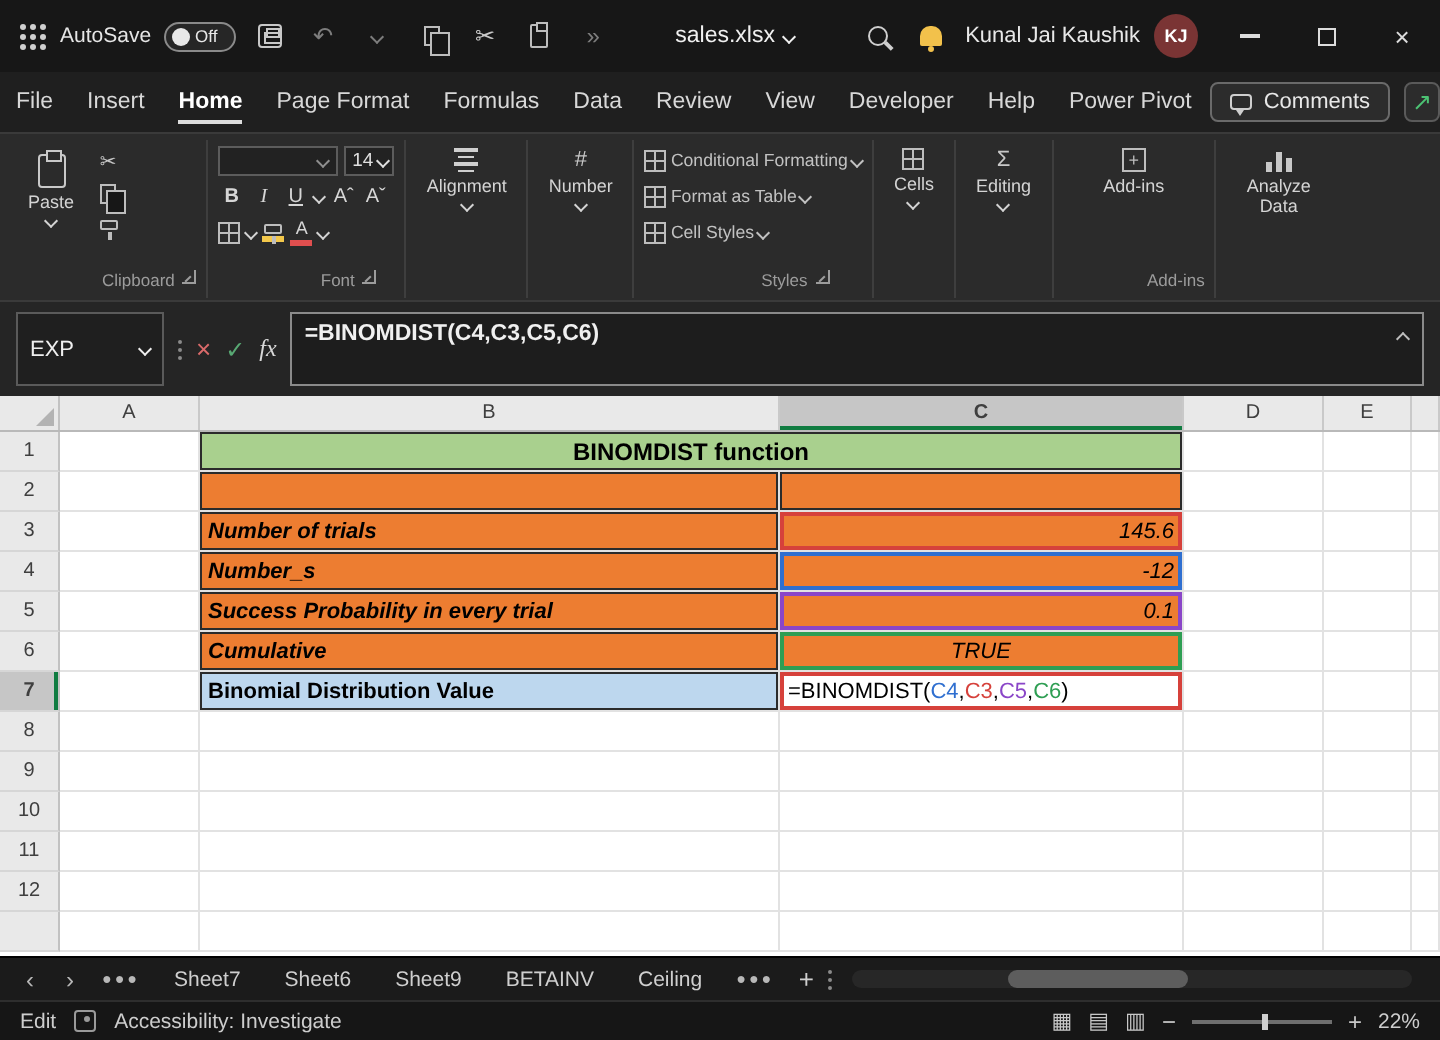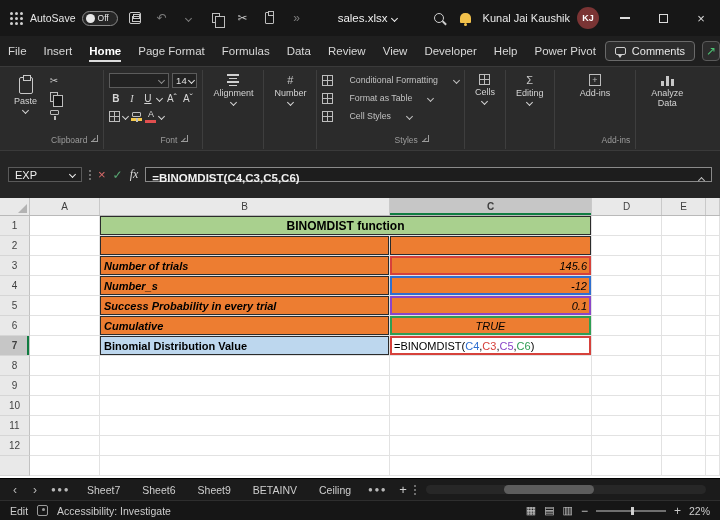--- a/index.html
+++ b/index.html
@@ -67,28 +67,28 @@
   .fontname { width:60px; height:15px; border:1px solid #5c5c5c; background:#222; display:flex; align-items:center; justify-content:flex-end; padding:0 4px; color:#8f8f8f; }
   .fontsize { width:25px; height:15px; border:1px solid #5c5c5c; background:#222; display:flex; align-items:center; justify-content:center; font-size:9.5px; color:#e0e0e0; gap:2px; }
   .fbtn { min-width:13px; height:15px; display:flex; align-items:center; justify-content:center; font-size:10px; color:#d6d6d6; }
   .grid-icon { width:11px; height:11px; border:1px solid #bdbdbd; position:relative; }
   .grid-icon::before { content:""; position:absolute; left:0; right:0; top:4px; height:1px; background:#bdbdbd; }
   .grid-icon::after { content:""; position:absolute; top:0; bottom:0; left:4px; width:1px; background:#bdbdbd; }
   .colstack { display:flex; flex-direction:column; align-items:center; }
   .cbar { width:11px; height:3px; margin-top:1px; }
   .lines { display:flex; flex-direction:column; gap:2px; align-items:center; }
   .lines i { height:1.5px; background:#cfcfcf; display:block; }
-  .stylerow { display:flex; align-items:center; gap:16px; height:18px; font-size:8.8px; color:#c2c2c2; white-space:nowrap; }
+  .stylerow { display:flex; align-items:center; gap:2px; height:18px; font-size:8.8px; color:#c2c2c2; white-space:nowrap; }
   .bars { display:flex; align-items:flex-end; gap:2px; height:12px; }
   .bars i { width:3px; background:#c8c8c8; display:block; }
   .plusbox { width:12px; height:12px; border:1px solid #bdbdbd; display:flex; align-items:center; justify-content:center; font-size:9px; color:#bdbdbd; }
   .center-label { text-align:center; line-height:1.15; }
 
   
-  .fbar { height:48px; background:#252525; border-top:1px solid #3a3a3a; display:flex; align-items:center; padding:16px 8px; gap:7px; flex:0 0 auto; }
+  .fbar { height:48px; background:#252525; border-top:1px solid #3a3a3a; display:flex; align-items:center; padding:5px 8px; gap:7px; flex:0 0 auto; }
   .namebox { width:74px; height:100%; background:#1f1f1f; border:1px solid #5a5a5a; display:flex; align-items:center; justify-content:space-between; padding:0 6px; color:#efefef; font-size:11px; }
   .kebab { display:flex; flex-direction:column; gap:2px; }
   .kebab i { width:2px; height:2px; background:#8a8a8a; border-radius:50%; }
   .fbx { font-size:13px; color:#d96a6a; }
   .fbcheck { font-size:12px; color:#58a873; }
   .fbfx { font-family:"Liberation Serif", serif; font-style:italic; font-size:12px; color:#d9d9d9; }
   .finput { flex:1; height:100%; background:#1d1d1d; border:1px solid #8a8a8a; color:#f0f0f0; font-size:11.5px; padding:4px 22px 0 6px; position:relative;font-weight:bold; }
   .fcollapse { position:absolute; right:7px; top:10px; color:#bdbdbd; }
 
   

